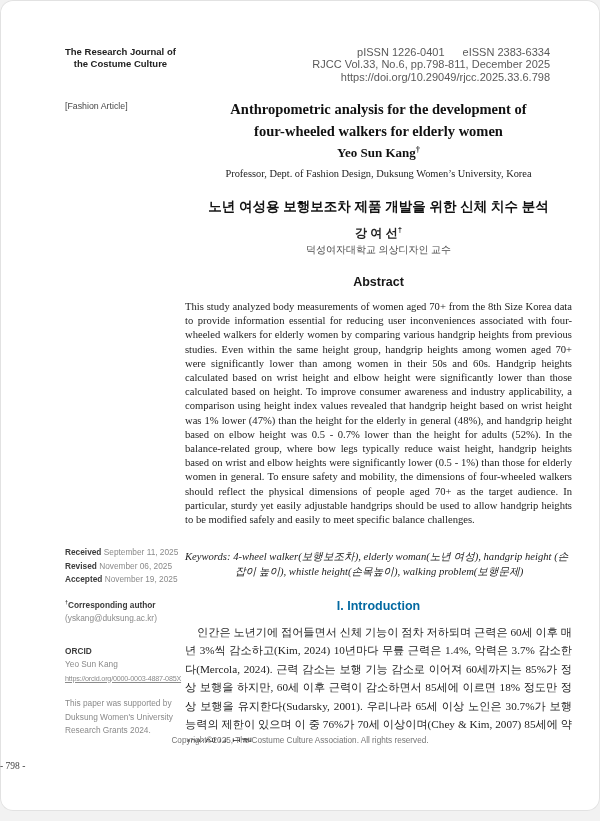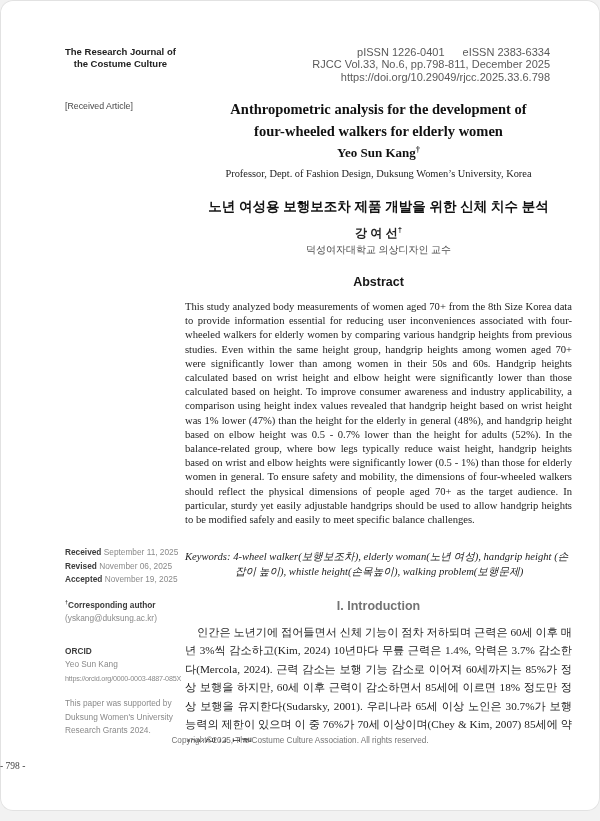--- a/index.html
+++ b/index.html
@@ -24,28 +24,28 @@
   .title-ko { top:198px; text-align:center; font-family:"Liberation Sans",sans-serif; font-weight:bold; font-size:13.5px; color:#111; }
   .author-ko { top:225px; text-align:center; font-family:"Liberation Sans",sans-serif; font-weight:bold; font-size:12px; color:#222; }
   .affil-ko { top:243px; text-align:center; font-size:10px; color:#4a4a4a; }
   sup.mark { font-size:65%; vertical-align:super; line-height:0; }
   
   .abstract-heading { top:275px; text-align:center; font-family:"Liberation Sans",sans-serif; font-weight:bold; font-size:12.5px; color:#161616; }
   .abstract-text { top:300px; font-size:10.6px; line-height:14.2px; text-align:justify; color:#222; max-height:248px; overflow:hidden; }
   .keywords { top:549px; font-style:italic; font-size:10.6px; line-height:15px; color:#222;
               padding-left:50px; text-indent:-50px; box-sizing:border-box; }
   
-  .intro-heading { top:599px; text-align:center; font-family:"Liberation Sans",sans-serif; font-weight:bold; font-size:12.5px; color:#737373; }
+  .intro-heading { top:599px; text-align:center; font-family:"Liberation Sans",sans-serif; font-weight:bold; font-size:12.5px; color:#0369a1; }
   .intro-text { top:623px; font-size:11.2px; line-height:18.4px; text-align:justify; text-indent:12px; color:#222; max-height:119px; overflow:hidden; }
   
   .sidebar { position:absolute; top:546px; left:65px; width:122px; font-family:"Liberation Sans",sans-serif; font-size:8.3px; line-height:13.5px; color:#8a8a8a; }
   .sidebar .grp { margin-bottom:12px; }
   .sidebar .grp.gap-lg { margin-bottom:19px; }
   .sidebar .lbl { color:#3b3b3b; font-weight:bold; }
-  .orcid-url { font-size:7.2px; letter-spacing:-0.2px; }
+  .orcid-url { font-size:7.2px; letter-spacing:-0.2px;text-decoration:underline; }
   
   .copyright { position:absolute; top:736px; left:0; width:600px; text-align:center; font-family:"Liberation Sans",sans-serif; font-size:8.2px; color:#767676; }
   .page-number { position:absolute; top:761px; left:0; width:600px; text-align:left; font-size:9.5px; color:#3f3f3f; }
 </style>
 </head>
 <body>
 
 <div class="page">
 
   <div class="header">
@@ -55,21 +55,21 @@
     </div>
     <div class="issue-info">
       <div>
         <span>pISSN 1226-0401</span><span class="issn-gap"></span><span>eISSN 2383-6334</span>
       </div>
       <div>RJCC Vol.33, No.6, pp.798-811, December 2025</div>
       <div>https://doi.org/10.29049/rjcc.2025.33.6.798</div>
     </div>
   </div>
 
-  <div class="article-label">[Received Article]</div>
+  <div class="article-label">[Fashion Article]</div>
 
   <div class="col title-en">
     <div>Anthropometric analysis for the development of</div>
     <div>four-wheeled walkers for elderly women</div>
   </div>
 
   <div class="col author-en"><span>Yeo Sun Kang</span><sup class="mark">†</sup></div>
 
   <div class="col affil-en">Professor, Dept. of Fashion Design, Duksung Women’s University, Korea</div>
 

